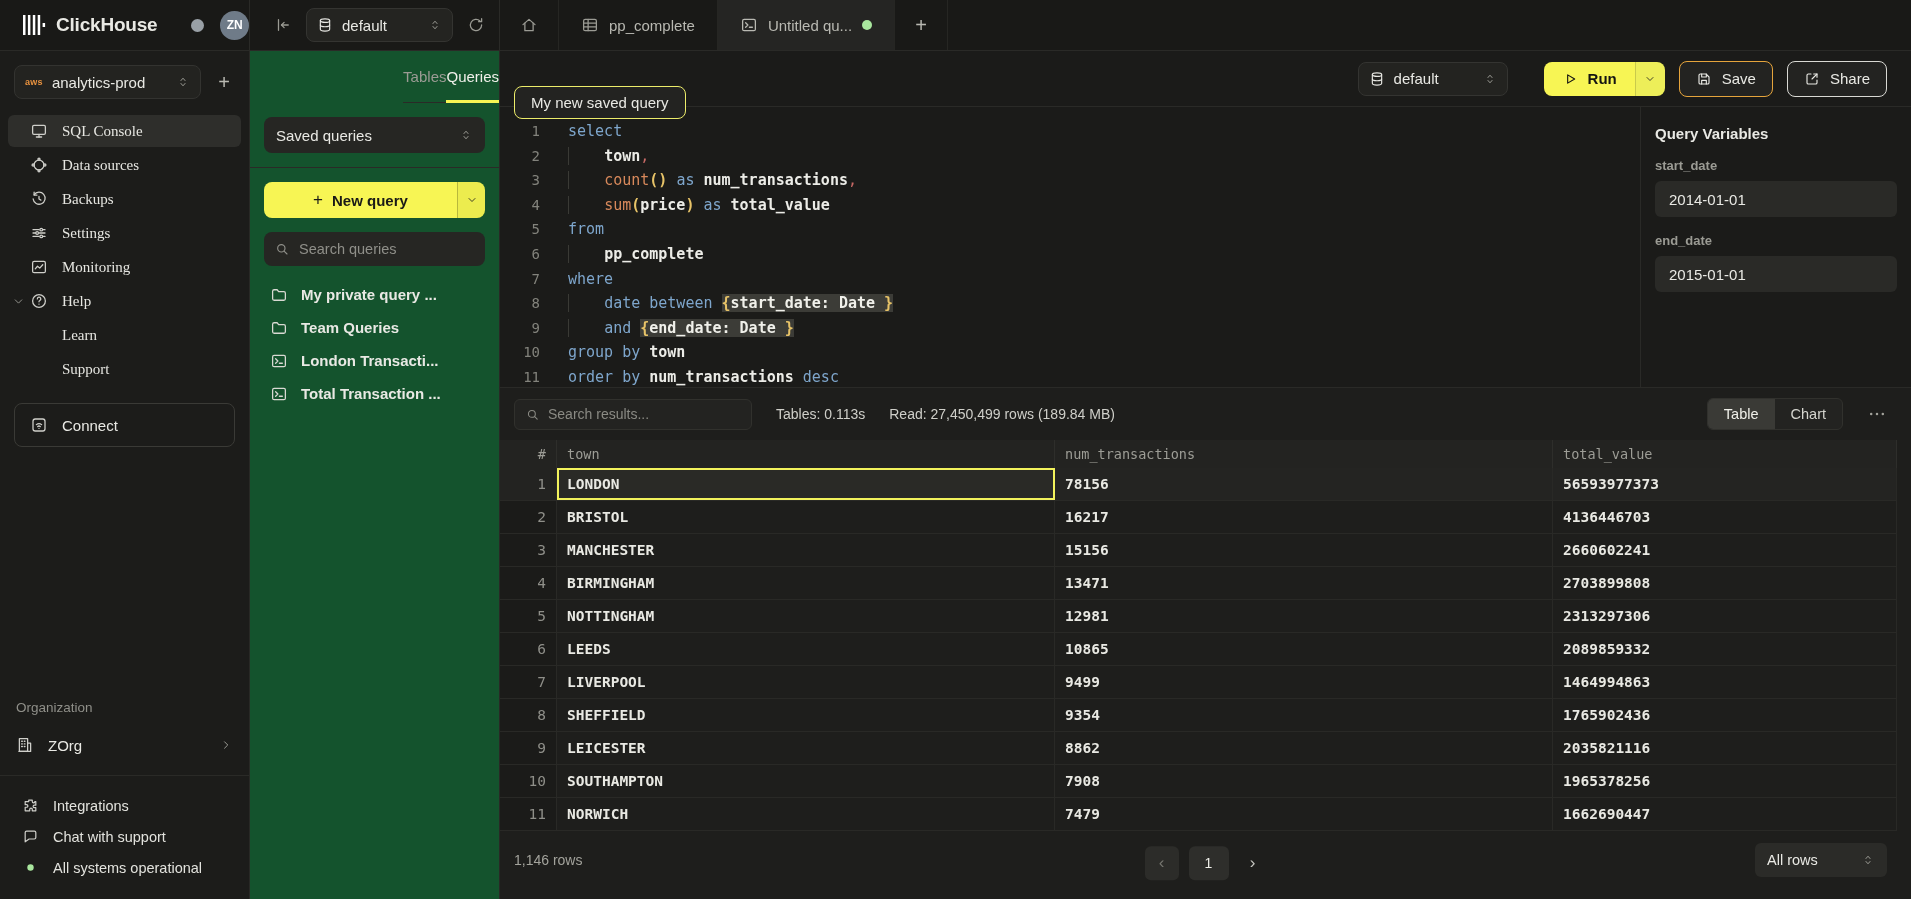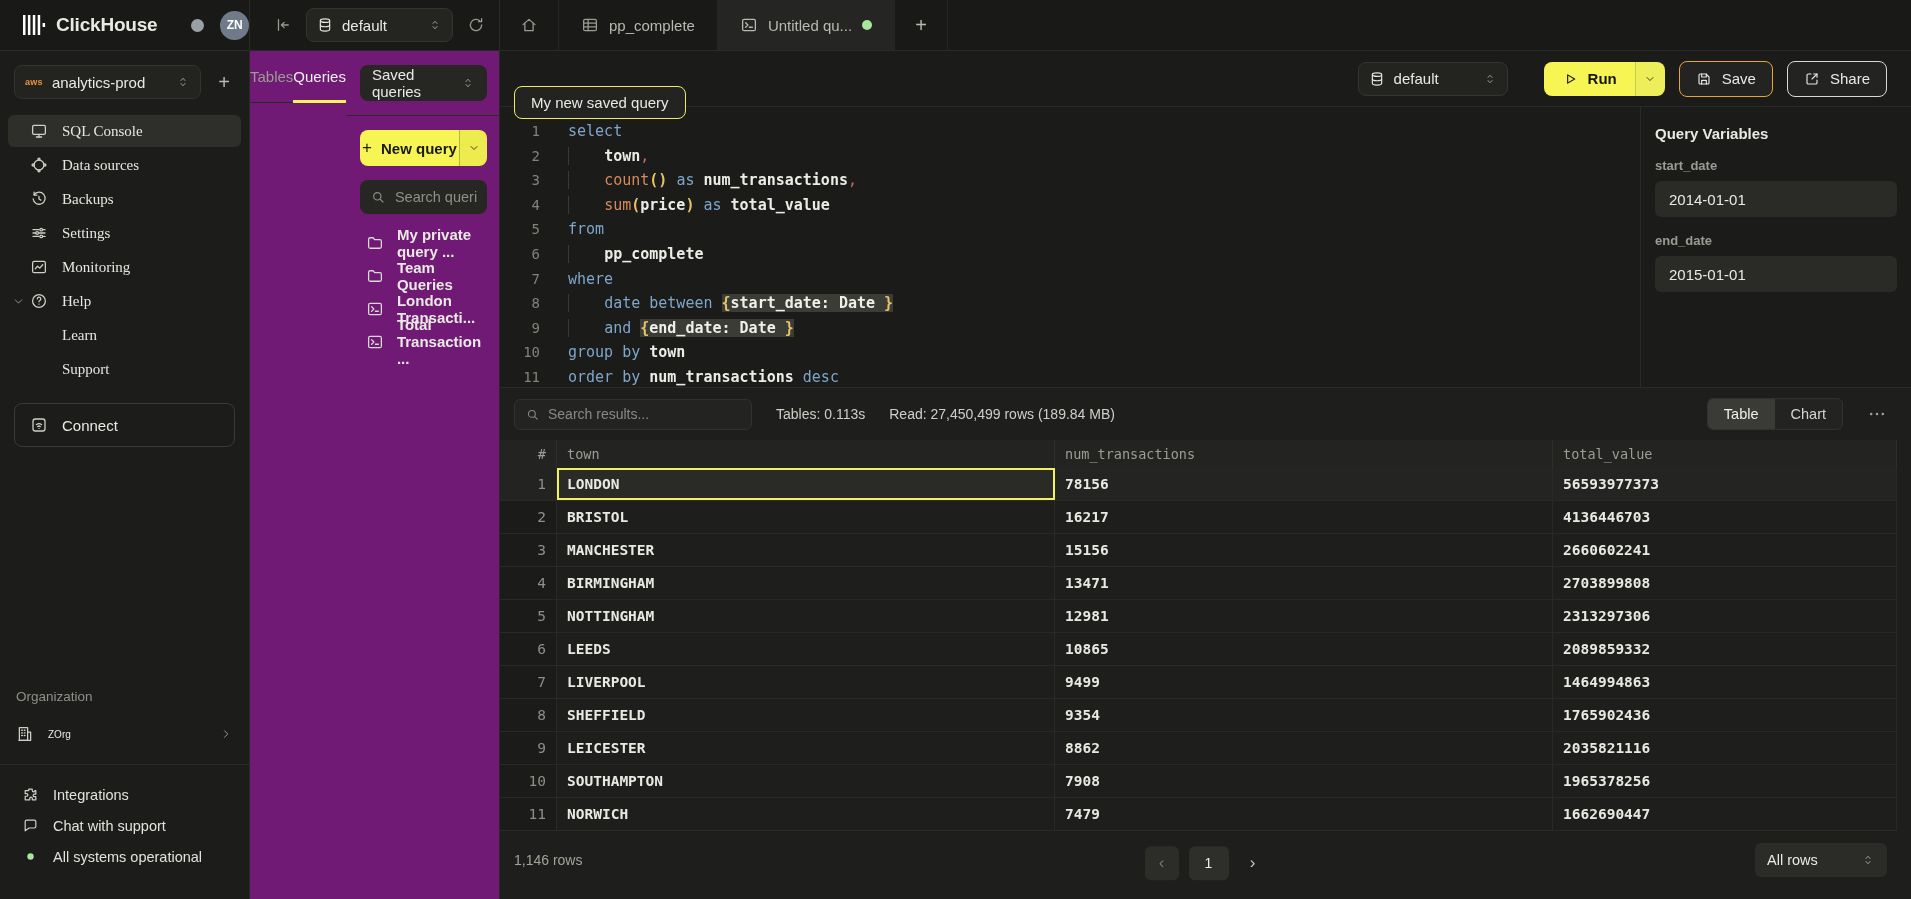--- a/index.html
+++ b/index.html
@@ -50,29 +50,29 @@
   .nav-item { position:relative; height:32px; margin:0 8px 2px 8px; border-radius:6px; display:flex; align-items:center;
               gap:14px; padding-left:22px; font-size:15px; color:#e6e6e1; cursor:pointer; }
   .nav-item.active { background:#2e2e2b; }
   .nav-item .caret { position:absolute; left:4px; color:#9b9b94; width:13px; height:13px; }
   .nav-item.indent { padding-left:54px; }
   .nicon { color:#cfcfca; }
   .connect-btn { margin:16px 14px 0 14px; height:44px; border:1px solid #3a3a36; border-radius:8px; display:flex;
                  align-items:center; gap:14px; padding-left:15px; font-size:15px; cursor:pointer; }
   .side-spacer { flex:1; }
   .org-label { margin:0 0 10px 16px; font-size:13.5px; color:#8f8f89; }
-  .org-row { height:40px; display:flex; align-items:center; gap:14px; padding:0 16px; font-size:10px; cursor:pointer; }
+  .org-row { height:40px; display:flex; align-items:center; gap:14px; padding:0 16px; font-size:15px; cursor:pointer; }
   .org-row .grow { flex:1; }
   .side-divider { border-top:1px solid #2a2a27; margin-top:10px; }
-  .side-foot { padding:14px 0 27px 0; }
+  .side-foot { padding:14px 0 16px 0; }
   .foot-item { height:31px; display:flex; align-items:center; gap:14px; padding-left:22px; font-size:14.5px; color:#e2e2dd; cursor:pointer; }
   .foot-item .ic { width:17px; height:17px; color:#cfcfca; }
 
   
-  .panel { width:250px; background:#701a75; border-right:1px solid #292926; display:flex; flex-direction:row; }
+  .panel { width:250px; background:#14532d; border-right:1px solid #292926; display:flex; flex-direction:column;align-items:flex-end; }
   .panel-tabs { height:52px; border-bottom:1px solid #2a2a27; display:flex; }
   .ptab { flex:1; display:flex; align-items:center; justify-content:center; font-size:15px; color:#9b9b94; position:relative; cursor:pointer; }
   .ptab.active { color:#f0f0ea; }
   .ptab.active::after { content:""; position:absolute; left:0; right:0; bottom:-1px; height:3px; background:#f7f554; }
   .panel-body { padding:14px; display:flex; flex-direction:column; }
   .select-box { height:36px; background:#262623; border-radius:8px; display:flex; align-items:center; padding:0 12px;
                 font-size:15px; cursor:pointer; }
   .select-box .grow { flex:1; }
   .panel-divider { border-top:1px solid #2a2a27; margin:14px -14px 0 -14px; }
   .newq { margin-top:14px; height:36px; border-radius:8px; overflow:hidden; display:flex; cursor:pointer; }

